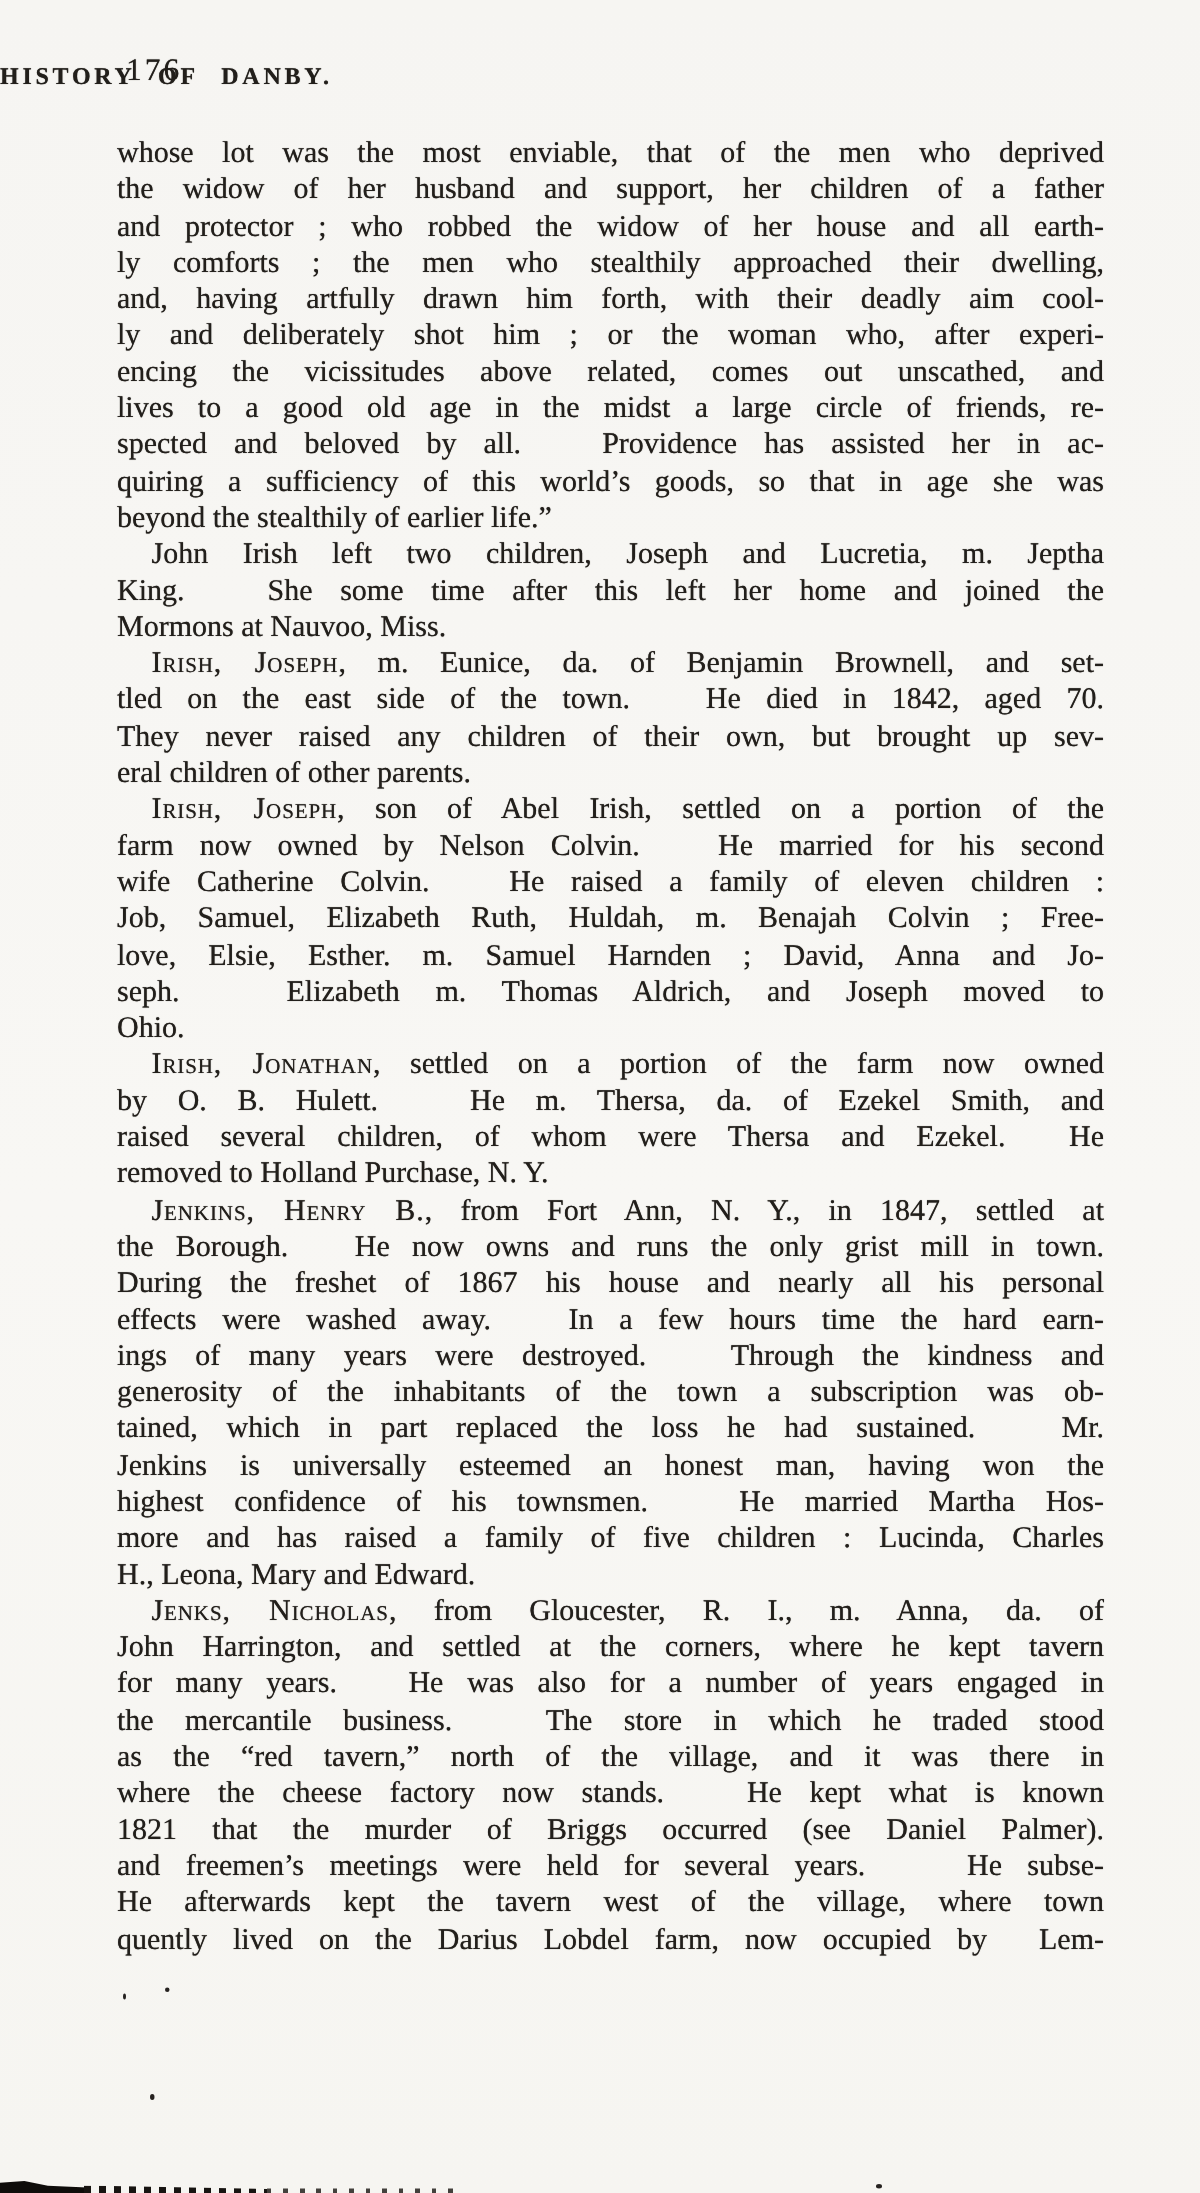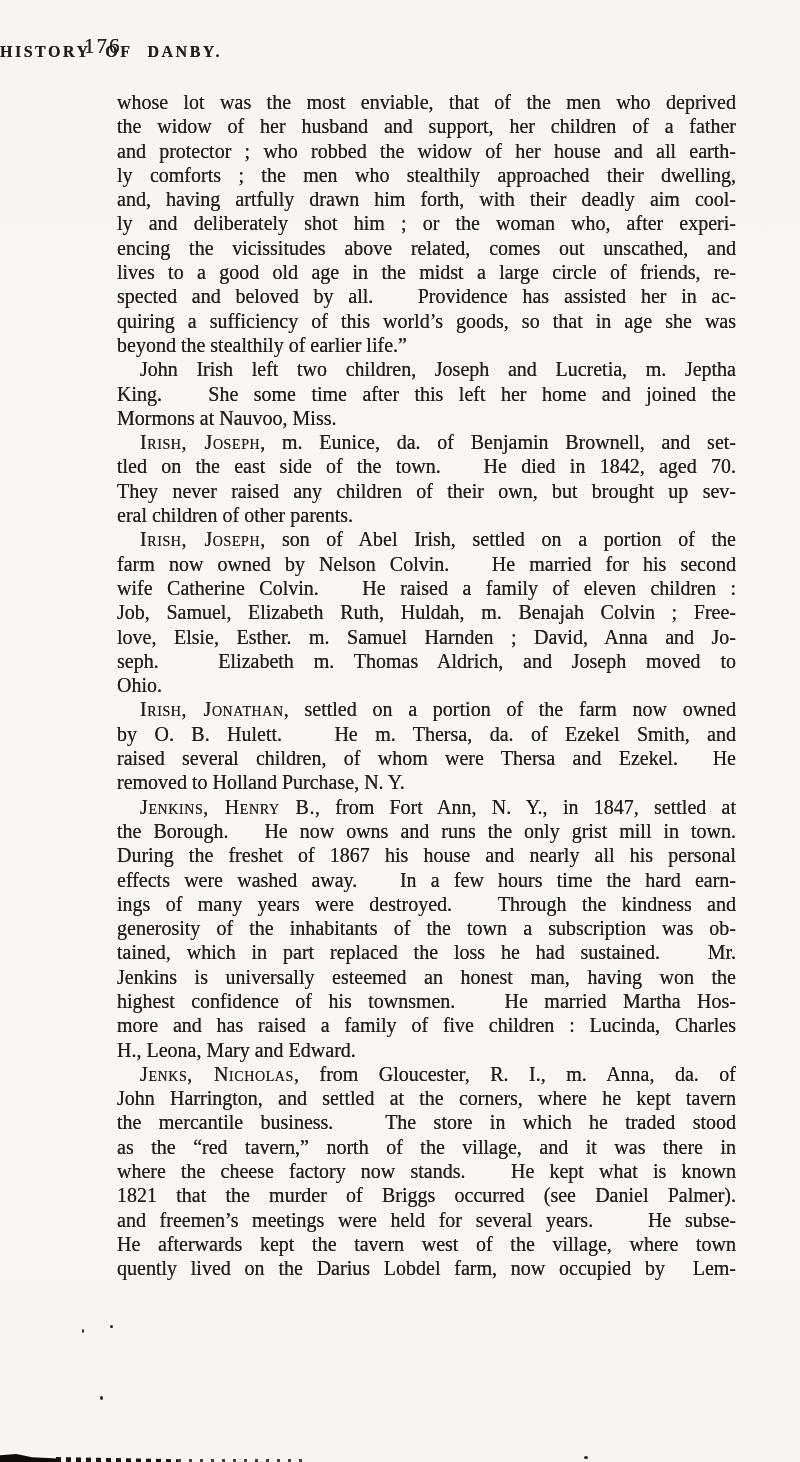--- a/index.html
+++ b/index.html
@@ -45,21 +45,20 @@
     width: 658px;
     font-size: 20px;
     line-height: 24.3px;
     text-shadow: 0 0 0.5px rgba(30,26,22,0.85);
   }
   .para { margin: 0; }
   .line {
     text-align: justify;
     text-align-last: justify;
     white-space: pre-wrap;
-    margin-left: 39px;
   }
   .line.para-end { text-align-last: left; }
   .line.first-line { text-indent: 23px; }
   .smallcaps {
     font-variant: small-caps;
     letter-spacing: 0.6px;
   }
   
   .artifact { position: absolute; }
   .strip-solid {
@@ -145,20 +144,21 @@
         <div class="line">generosity of the inhabitants of the town a subscription was ob-</div>
         <div class="line">tained, which in part replaced the loss he had sustained.   Mr.</div>
         <div class="line">Jenkins is universally esteemed an honest man, having won the</div>
         <div class="line">highest confidence of his townsmen.   He married Martha Hos-</div>
         <div class="line">more and has raised a family of five children : Lucinda, Charles</div>
         <div class="line para-end">H., Leona, Mary and Edward.</div>
       </div>
       <div class="para">
         <div class="line first-line"><span class="smallcaps">Jenks, Nicholas</span>, from Gloucester, R. I., m. Anna, da. of</div>
         <div class="line">John Harrington, and settled at the corners, where he kept tavern</div>
+        <div class="line">for many years.   He was also for a number of years engaged in</div>
         <div class="line">the mercantile business.   The store in which he traded stood</div>
         <div class="line">as the “red tavern,” north of the village, and it was there in</div>
         <div class="line">where the cheese factory now stands.   He kept what is known</div>
         <div class="line">1821 that the murder of Briggs occurred (see Daniel Palmer).</div>
         <div class="line">and freemen’s meetings were held for several years.    He subse-</div>
         <div class="line">He afterwards kept the tavern west of the village, where town</div>
         <div class="line">quently lived on the Darius Lobdel farm, now occupied by  Lem-</div>
       </div>
     </div>
 

